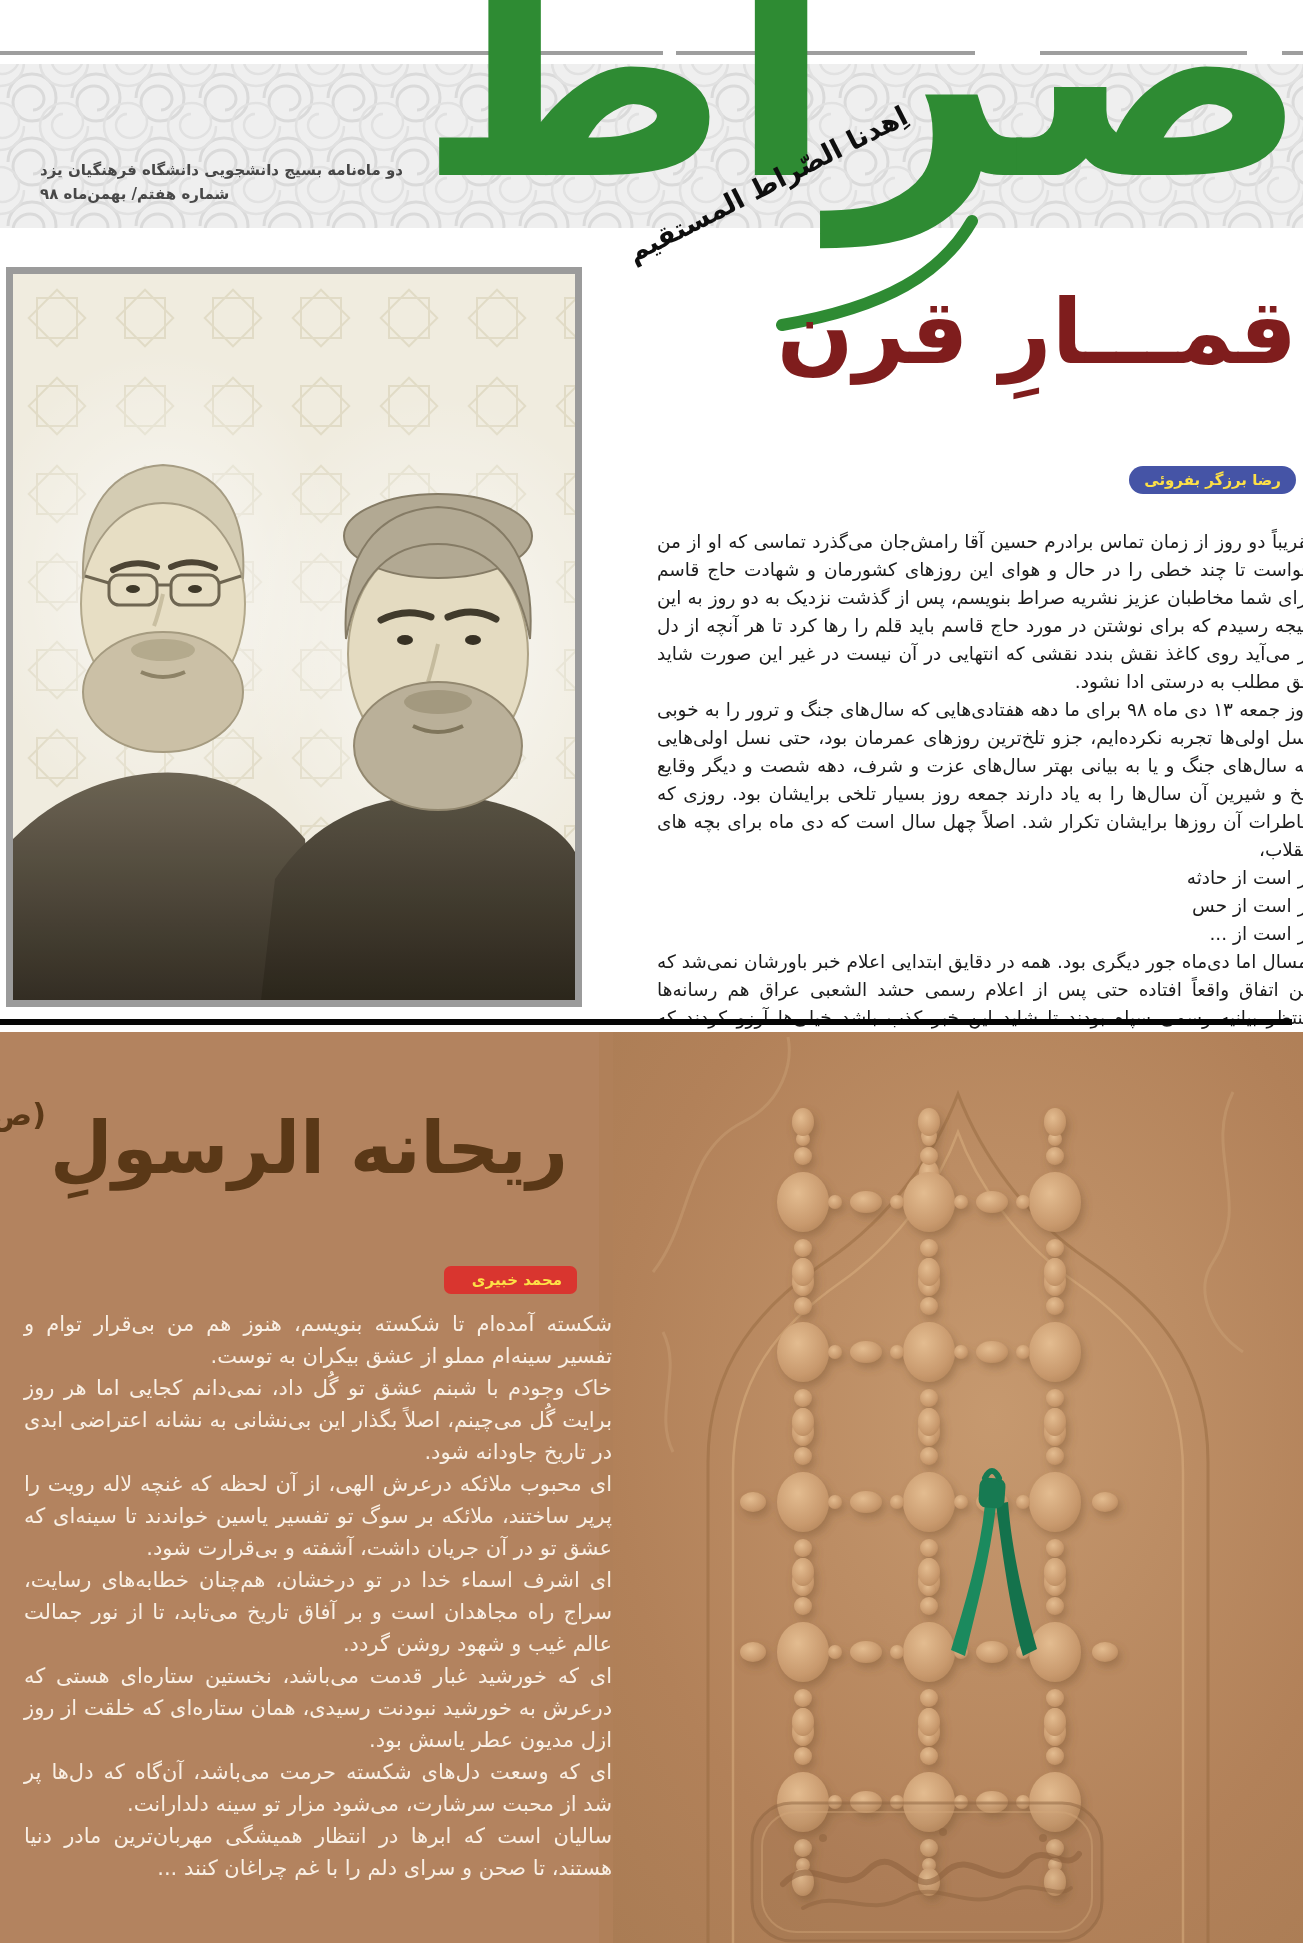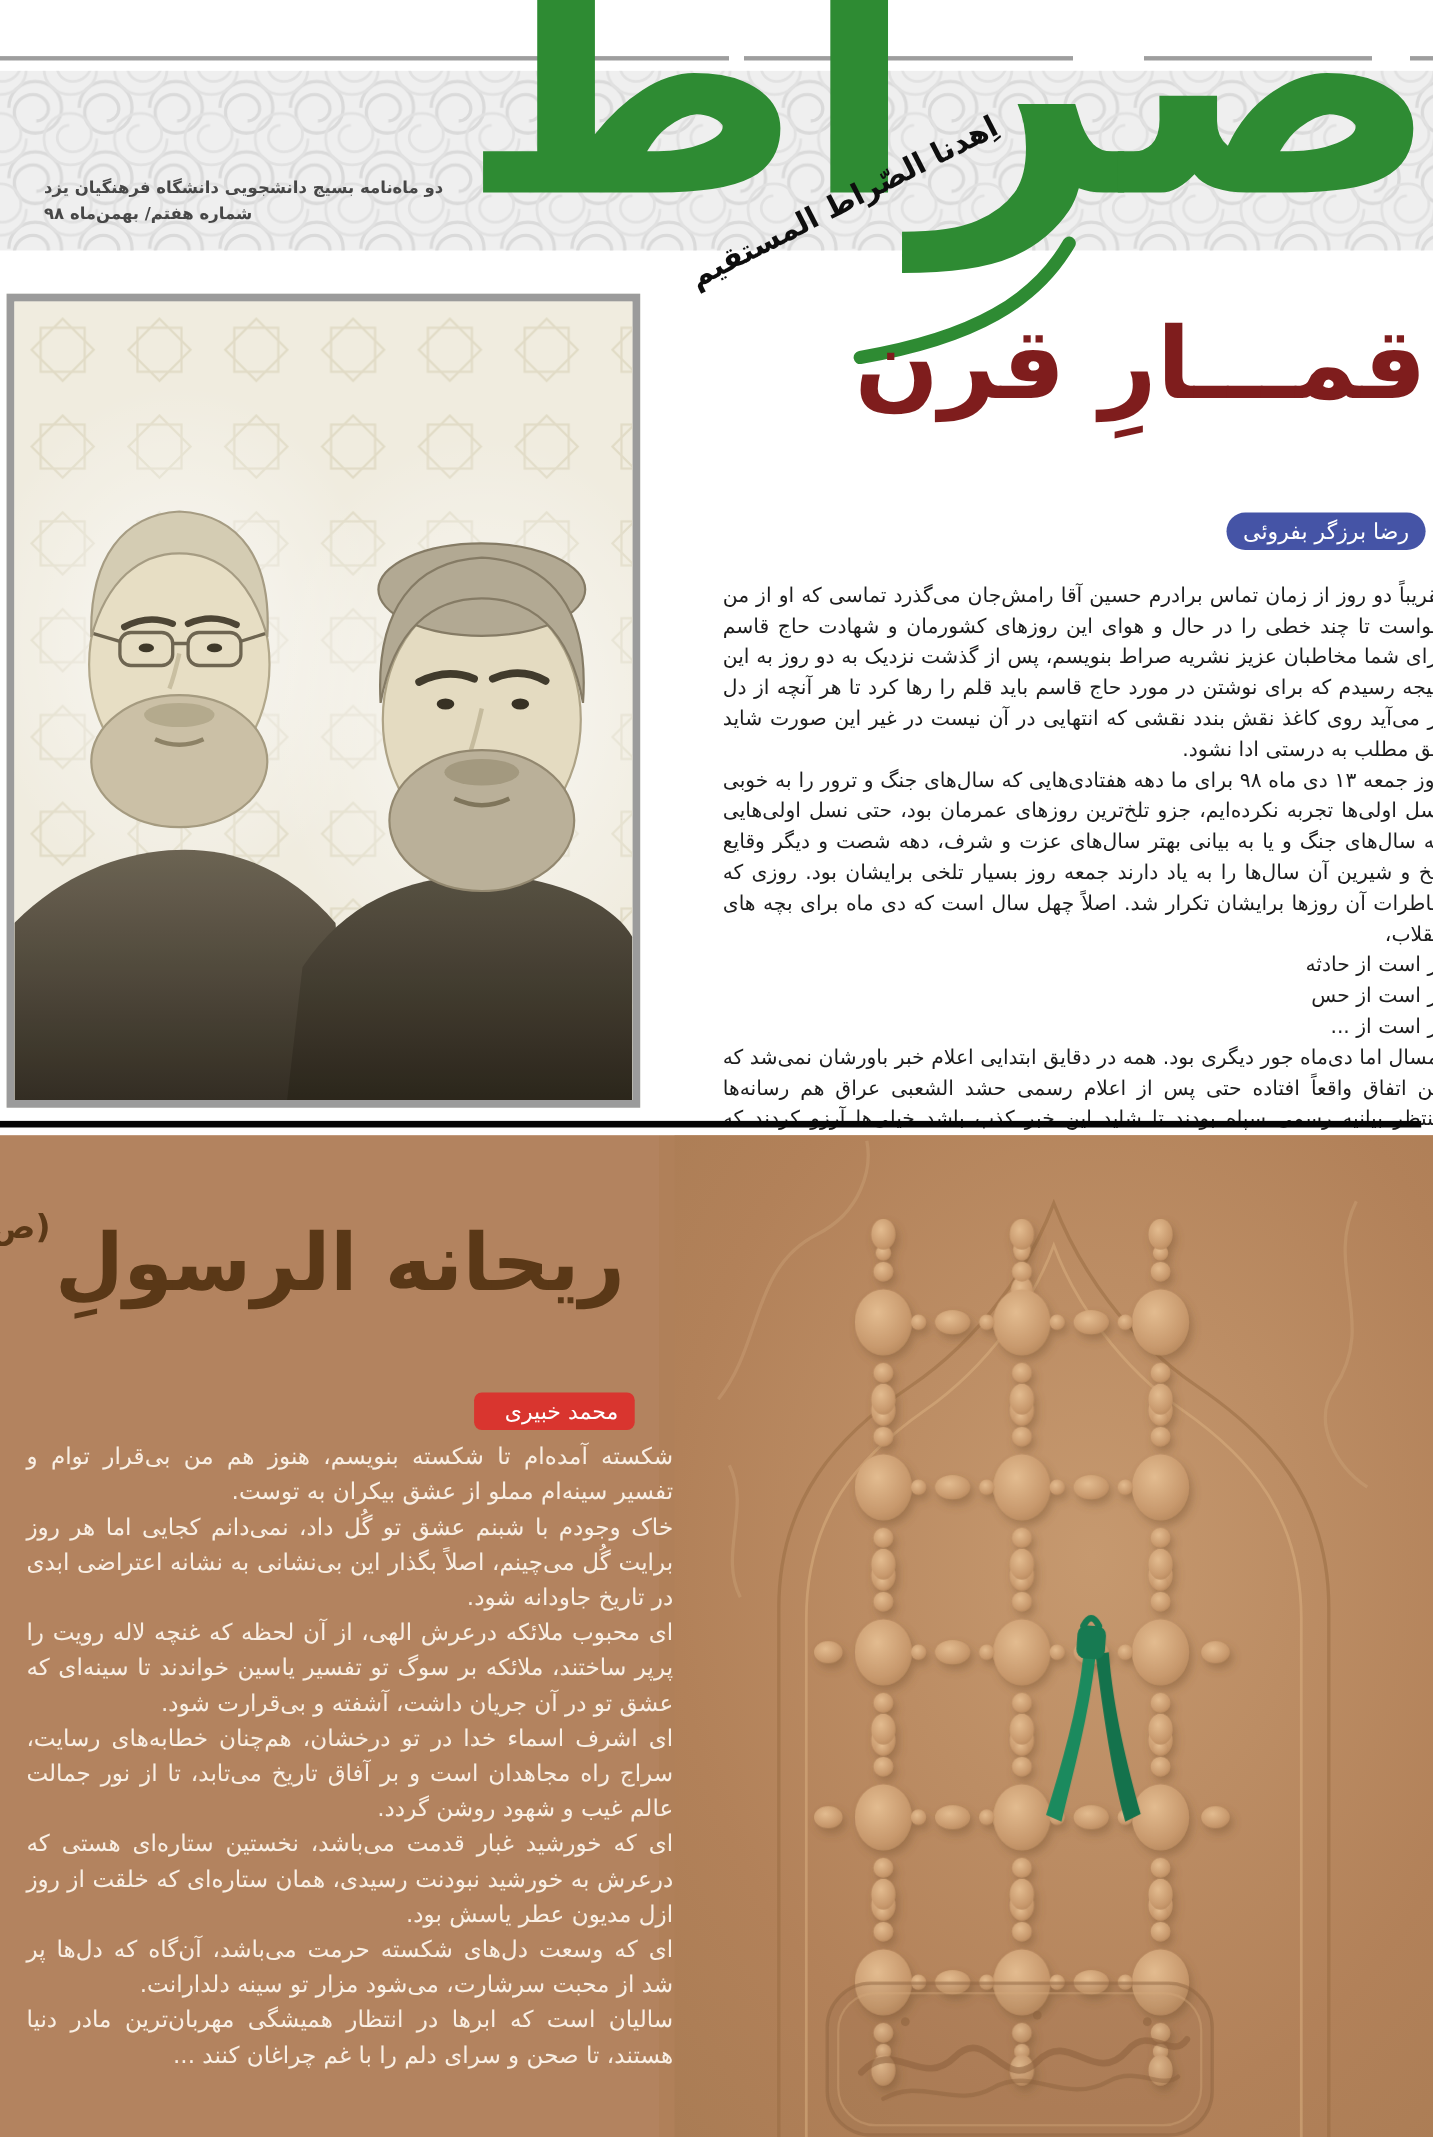--- a/index.html
+++ b/index.html
@@ -43,21 +43,21 @@
     border:7px solid #9b9b9b; background:#f6f3e7; z-index:1; overflow:hidden;
   }
   .photo-frame svg { display:block; width:100%; height:100%; }
   .lead-title {
     position:absolute; right:6px; top:252px; width:540px; z-index:2;
     direction:rtl; text-align:right; white-space:nowrap;
     font-size:90px; line-height:160px; font-weight:bold; letter-spacing:-3px; color:#7f1d1d;
   }
   .author-badge {
     position:absolute; z-index:5; direction:rtl; white-space:nowrap;
-    color:#ffffff; font-size:20px; font-weight:normal; padding:5px 15px;
+    color:#fde047; font-size:15px; font-weight:bold; padding:5px 15px;
   }
   .author-badge.blue { right:7px; top:466px; background:#4554a6; border-radius:17px; }
   .author-badge.red  { right:726px; top:1266px; background:#d9352f; border-radius:7px;padding-left:28px; }
   .lead-body {
     position:absolute; left:657px; top:528px; width:656px;
     direction:rtl; text-align:justify;
     font-size:18.5px; line-height:28px; color:#1d1d1d;
   }
   .lead-body p { margin:0; }
   .lead-body p.short { text-align:right; }

